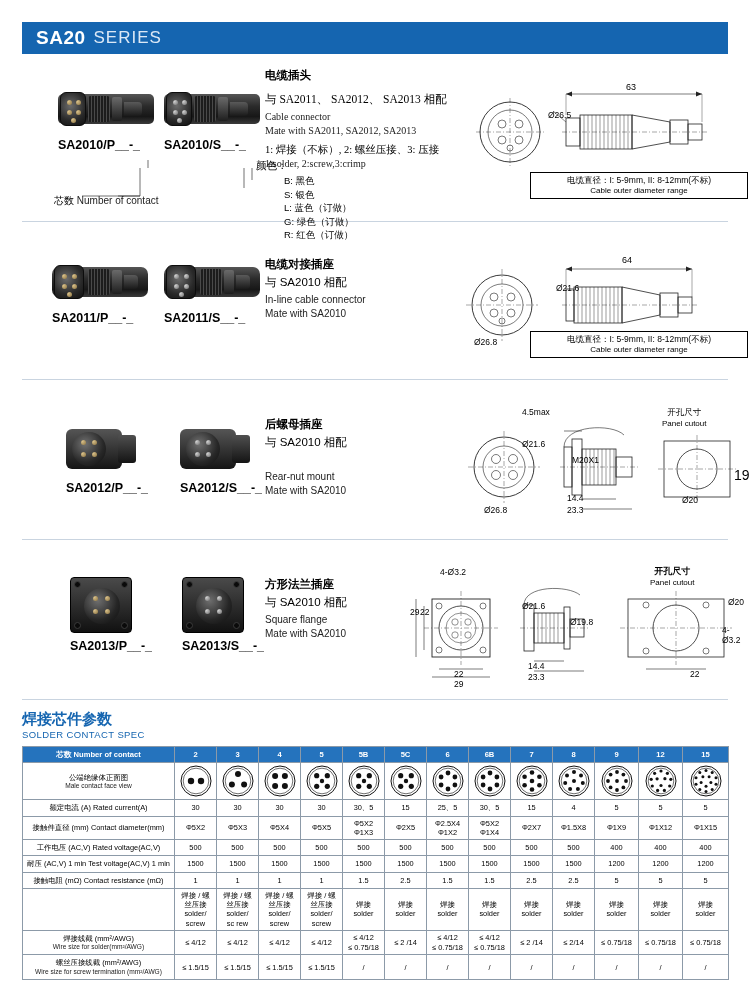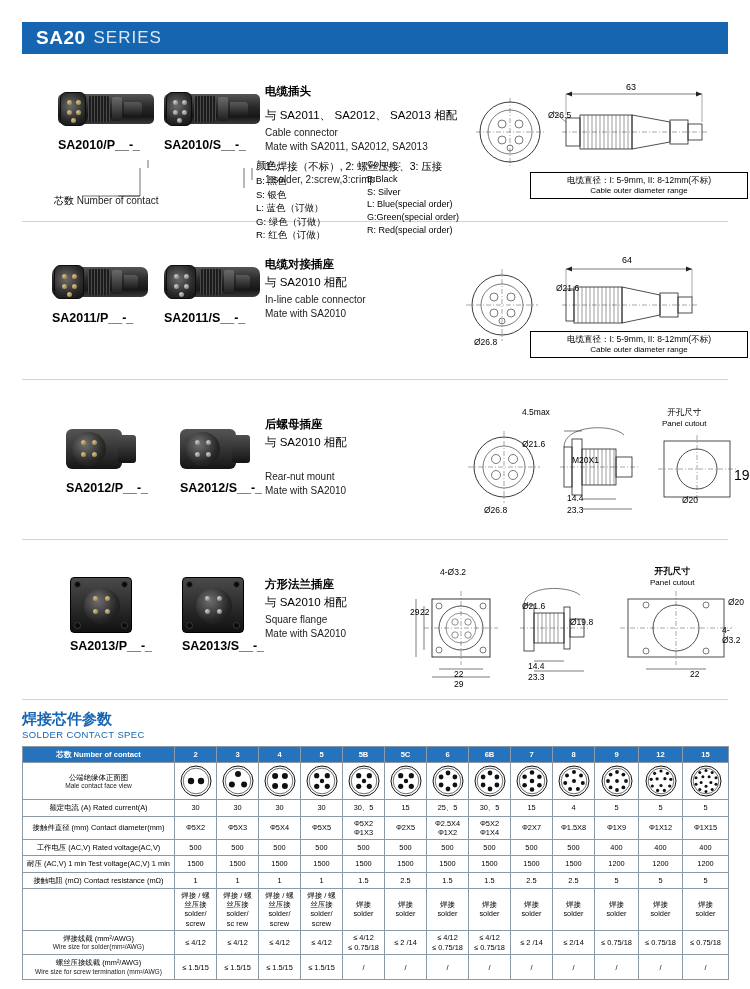--- a/index.html
+++ b/index.html
@@ -103,21 +103,21 @@
   .part-label{
     font-size:12.5px; font-weight:bold; margin-top:6px; white-space:nowrap;
   }
 
   
   .txt-col{ position:absolute; font-size:10px; line-height:1.35; }
   .txt-cn{ font-size:11.5px; font-weight:bold; color:#000; }
   .txt-cn2{ font-size:11.5px; color:#000; }
   .txt-en{ font-size:10px; color:#222; }
 
-  .opt-list{ font-size:9.5px; line-height:1.42; }
+  .opt-list{ font-size:9.5px; line-height:1.42;margin-left:28px; }
 
   
   .draw{ position:absolute; }
   .dim-note{
     border:1px solid #000; padding:2px 6px; font-size:8.5px; line-height:1.25; text-align:center;
     background:#fff;
   }
 
   
   .spec-title{
@@ -205,50 +205,40 @@
       <line x1="222" y1="108" x2="222" y2="128" stroke="#333" stroke-width="0.7"></line>
       <line x1="230" y1="108" x2="230" y2="120" stroke="#333" stroke-width="0.7"></line>
       <line x1="118" y1="136" x2="60" y2="136" stroke="#333" stroke-width="0.7"></line>
     </svg>
 
     <div class="txt-col" style="left:32px; top:134px;">
       <span class="txt-cn2" style="font-size:10px;">芯数</span>
       <span class="txt-en">Number of contact</span>
     </div>
 
-    <div class="txt-col" style="left:243px; top:24px; width:200px;">
+    <div class="txt-col" style="left:243px; top:8px; width:200px;font-family:Liberation Serif, serif;">
       <div class="txt-cn">电缆插头</div>
       <div class="txt-cn2" style="margin-top:8px;">与 SA2011、 SA2012、 SA2013 相配</div>
       <div class="txt-en" style="margin-top:3px;">Cable connector</div>
       <div class="txt-en">Mate with SA2011, SA2012, SA2013</div>
       <div class="txt-cn2" style="margin-top:6px; font-size:10.5px;">1: 焊接（不标）, 2: 螺丝压接、3: 压接</div>
       <div class="txt-en">1:solder, 2:screw,3:crimp</div>
     </div>
 
     <div class="txt-col" style="left:234px; top:98px; width:100px;">
       <div class="txt-cn2" style="font-size:10.5px;">颜色：</div>
       <div class="opt-list" style="margin-top:2px;">
         <div>B: 黑色</div>
         <div>S: 银色</div>
         <div>L: 蓝色（订做）</div>
         <div>G: 绿色（订做）</div>
         <div>R: 红色（订做）</div>
       </div>
     </div>
 
-    <div class="txt-col" style="left:345px; top:98px; width:140px;">
-      <div class="txt-en" style="font-size:9.5px;">Colour：</div>
-      <div class="opt-list" style="margin-top:2px; font-size:9px;">
-        <div>B:Black</div>
-        <div>S: Silver</div>
-        <div>L: Blue(special order)</div>
-        <div>G:Green(special order)</div>
-        <div>R: Red(special order)</div>
-      </div>
-    </div>
 
     <svg class="draw" style="left:440px; top:10px;" width="270" height="120">
 
       <circle cx="48" cy="62" r="30" fill="none" stroke="#222" stroke-width="0.9"></circle>
       <circle cx="48" cy="62" r="22" fill="none" stroke="#222" stroke-width="0.6"></circle>
       <circle cx="40" cy="54" r="4" fill="none" stroke="#222" stroke-width="0.6"></circle>
       <circle cx="57" cy="54" r="4" fill="none" stroke="#222" stroke-width="0.6"></circle>
       <circle cx="40" cy="70" r="4" fill="none" stroke="#222" stroke-width="0.6"></circle>
       <circle cx="57" cy="70" r="4" fill="none" stroke="#222" stroke-width="0.6"></circle>
       <circle cx="48" cy="78" r="3" fill="none" stroke="#222" stroke-width="0.6"></circle>

